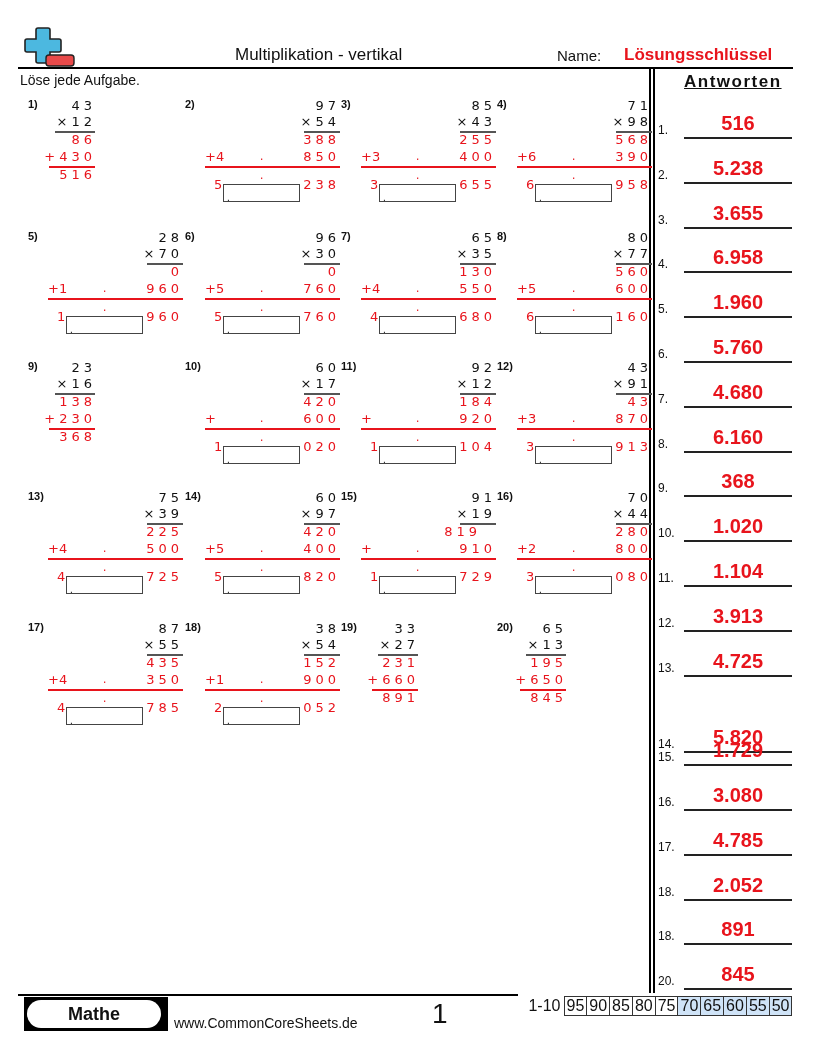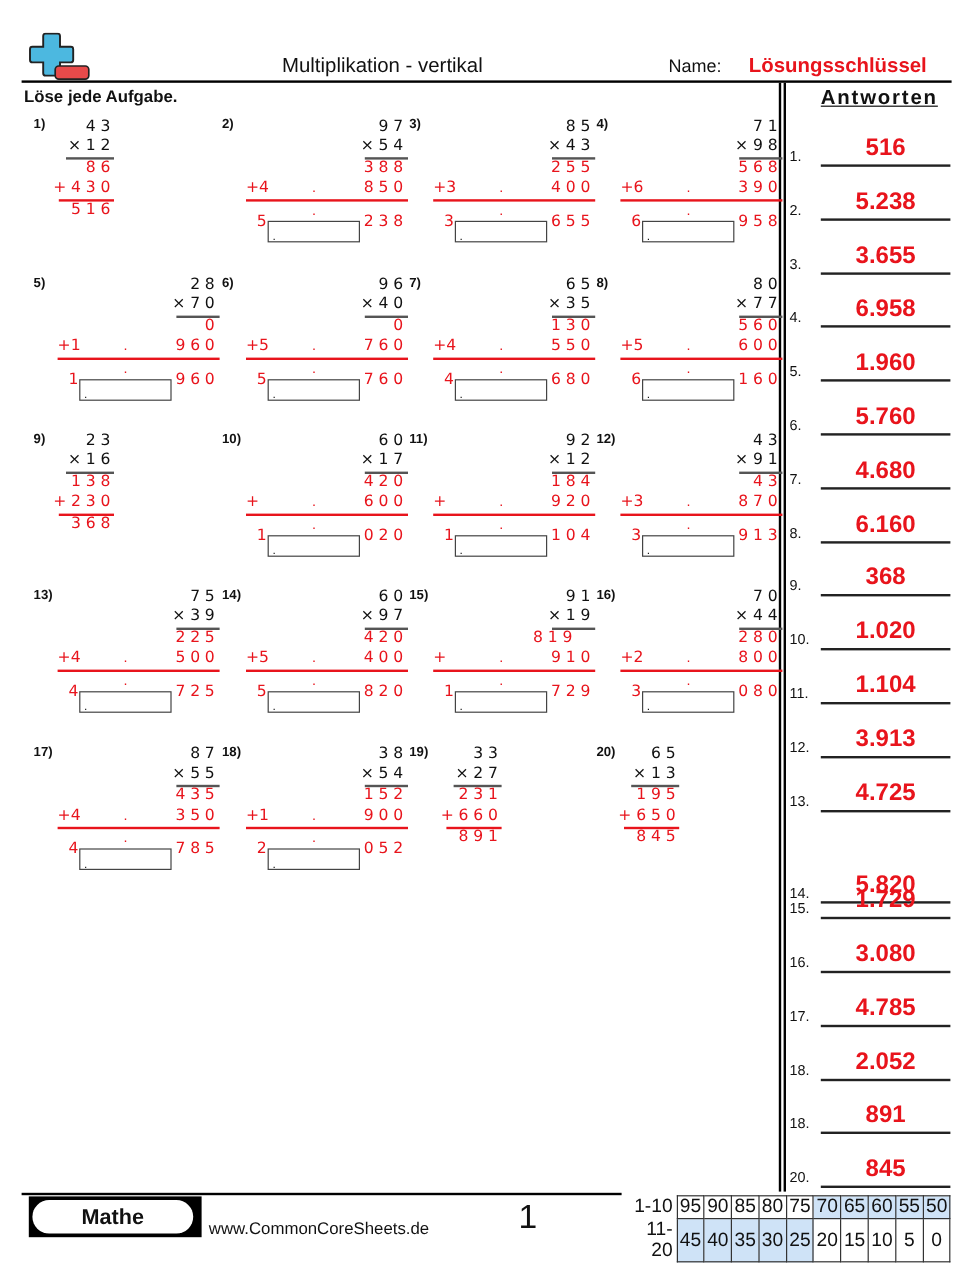--- a/index.html
+++ b/index.html
@@ -4,21 +4,21 @@
 <style>
   * { box-sizing: border-box; margin: 0; padding: 0; }
   html, body { width: 816px; height: 1056px; background: #fff; overflow: hidden; }
   body { position: relative; font-family: "Liberation Sans", "DejaVu Sans", sans-serif; color: #111; }
 
   .logo { position: absolute; left: 24px; top: 27px; width: 56px; height: 40px; }
   .title { position: absolute; left: 235px; top: 45px; font-size: 17px; letter-spacing: 0; }
   .name-label { position: absolute; left: 557px; top: 47px; font-size: 15px; }
   .name-value { position: absolute; left: 624px; top: 45px; font-size: 17px; font-weight: bold; color: #e8141c; }
   .top-rule { position: absolute; left: 18px; top: 67px; width: 775px; height: 2px; background: #000; }
-  .instructions { position: absolute; left: 20px; top: 72px; font-size: 14px; font-weight: bold; }
+  .instructions { position: absolute; left: 20px; top: 72px; font-size: 14px; font-weight: normal; }
 
   .divider { position: absolute; left: 649px; top: 69px; width: 6px; height: 924px;
              border-left: 2px solid #000; border-right: 2px solid #000; }
 
   .answers-title { position: absolute; left: 684px; top: 72px; font-size: 17px; font-weight: bold;
                    letter-spacing: 1.5px; text-decoration: underline; }
   .ans-row { position: absolute; left: 658px; width: 134px; height: 30px; }
   .ans-num { position: absolute; left: 0; bottom: 2px; font-size: 12px; }
   .ans-line { position: absolute; left: 26px; right: 0; bottom: 0; height: 2px; background: #222; }
   .ans-val { position: absolute; left: 26px; right: 0; bottom: 4px; text-align: center;
@@ -242,21 +242,21 @@
       <span class="lead" style="top:79px;left:29px">1</span>
       <span class="dot" style="top:70px;left:75px">.</span>
       <div class="box" style="top:86px;left:38px;width:77px">
         <span class="bdot">.</span>
       </div>
       <div class="digits red" style="top:79px;right:0">960</div>
     </div>
     <div class="problem" style="left: 185px; top: 230px;">
       <span class="p-num">6)</span>
       <div class="digits" style="top:0;right:0">96</div>
-      <div class="digits" style="top:16px;right:0">×40</div>
+      <div class="digits" style="top:16px;right:0">×30</div>
       <div class="bar" style="top:33px;right:0;width:36px"></div>
       <div class="digits red" style="top:34px;right:0">0</div>
       <span class="plus" style="top:51px;left:20px">+5</span>
       <span class="dot" style="top:51px;left:75px">.</span>
       <div class="digits red" style="top:51px;right:0">760</div>
       <div class="redbar" style="top:68px;left:20px;right:0"></div>
       <span class="lead" style="top:79px;left:29px">5</span>
       <span class="dot" style="top:70px;left:75px">.</span>
       <div class="box" style="top:86px;left:38px;width:77px">
         <span class="bdot">.</span>
@@ -496,27 +496,14 @@
         <td>90</td>
         <td>85</td>
         <td>80</td>
         <td>75</td>
         <td class="hl">70</td>
         <td class="hl">65</td>
         <td class="hl">60</td>
         <td class="hl">55</td>
         <td class="hl">50</td>
       </tr>
-  <tr id="score-row2">
-    <td class="lbl">11-20</td>
-  <td class="hl">45</td>
-        <td class="hl">40</td>
-        <td class="hl">35</td>
-        <td class="hl">30</td>
-        <td class="hl">25</td>
-        <td>20</td>
-        <td>15</td>
-        <td>10</td>
-        <td>5</td>
-        <td>0</td>
-      </tr>
 </tbody>
   </table>
 
 </body></html>

